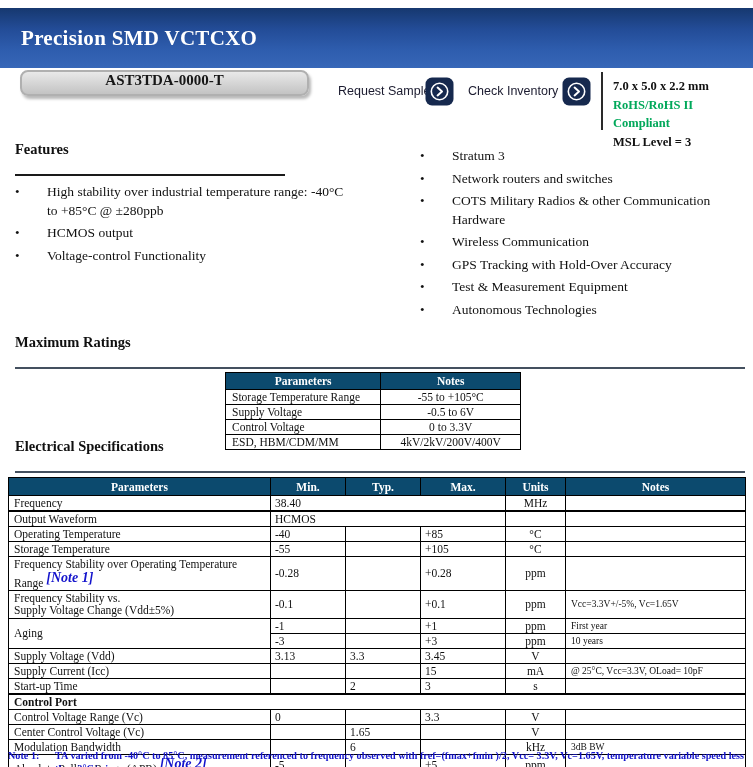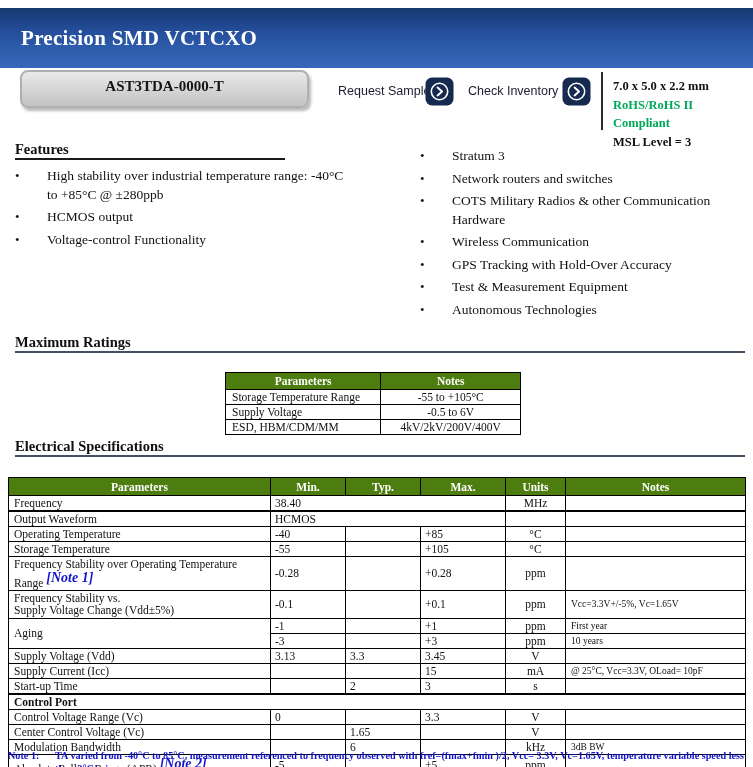--- a/index.html
+++ b/index.html
@@ -12,21 +12,21 @@
   .banner {
     position:absolute; top:8px; left:0; width:753px; height:60px;
     background:linear-gradient(180deg,#16386F 0%, #234C97 35%, #2E5DAE 70%, #3767B8 100%);
   }
   .banner-title {
     position:absolute; left:21px; top:18px;
     color:#fff; font-size:21px; font-weight:bold; letter-spacing:.3px;
   }
   
   .part-box {
-    position:absolute; left:20px; top:70px; width:289px; height:38px;
+    position:absolute; left:20px; top:70px; width:289px; height:26px;
     background:linear-gradient(180deg,#e9e9e9 0%, #d2d2d2 60%, #c3c3c3 100%);
     border:2px solid #b0b0b0; border-radius:8px;
     box-shadow:2px 3px 3px rgba(0,0,0,.28);
     display:flex; align-items:center; justify-content:center;
   }
   .part-box span { font-size:15px; font-weight:bold; color:#161616; padding-bottom:6px; }
   .action-label {
     position:absolute; font-family:"Liberation Sans", sans-serif;
     font-size:12.5px; color:#1b1b2f; top:84px; cursor:pointer;
   }
@@ -36,38 +36,38 @@
   .btn-request { left:425px; }
   .btn-check { left:562px; }
   .esd-row { position:absolute; left:470px; top:98px; display:flex; align-items:center; }
   .esd-box { width:19px; height:19px; margin-top:4px; }
   .esd-label { color:#CC0000; font-size:11px; font-weight:bold; margin:4px 6px 0 6px; }
   .pb-icon { width:27px; height:27px; }
   .vline { position:absolute; left:601px; top:72px; width:2px; height:58px; background:#2a2a2a; }
   .info-block { position:absolute; left:613px; top:77px; font-size:12.5px; font-weight:bold; line-height:18.5px; }
   .info-rohs { color:#00A85A; }
   
-  .sec-h { font-size:14.5px; font-weight:bold; color:#101010; padding-bottom:0; }
+  .sec-h { font-size:14.5px; font-weight:bold; color:#101010; padding-bottom:16px; }
   .rule-dark { border-bottom:2px solid #1a1a1a; }
   .rule-gray { border-bottom:2.5px solid #44505F; }
   
   .features { position:absolute; left:15px; top:141px; width:340px; }
   .applications { position:absolute; left:420px; top:140px; width:327px; }
   ul.blist { list-style:none; margin-top:7px; font-size:13.5px; line-height:18.5px; }
   ul.blist li { display:flex; margin-bottom:4px; }
   ul.blist .bdot { width:14px; margin-right:18px; font-size:13px; }
   ul.blist .btxt { flex:1; }
   
   .h-max { position:absolute; left:15px; top:334px; width:730px; }
   .h-elec { position:absolute; left:15px; top:438px; width:730px; }
   
   table { border-collapse:collapse; }
   th, td { border:1px solid #000; }
   th {
-    background:#4d7c0f; color:#fff; font-weight:bold; font-size:11.5px;
+    background:#0c4a6e; color:#fff; font-weight:bold; font-size:11.5px;
     padding:2px 3px; text-align:center;
   }
   td { font-size:11.5px; padding:1px 4px; }
   .t-max { position:absolute; left:225px; top:372px; width:296px; }
   .t-max td.p { text-align:left; padding-left:6px; height:15px; }
   .t-max td.n { text-align:center; }
   .t-elec { position:absolute; left:8px; top:477px; width:737px; table-layout:fixed; }
   .t-elec th { height:18px; }
   .t-elec td.p { text-align:left; padding-left:5px; }
   .t-elec td.v { }
@@ -183,20 +183,24 @@
       <th>Parameters</th>
       <th>Notes</th>
     </tr>
     <tr>
           <td class="p">Storage Temperature Range</td>
           <td class="n">-55 to +105°C</td>
         </tr>
     <tr>
           <td class="p">Supply Voltage</td>
           <td class="n">-0.5 to 6V</td>
+        </tr>
+    <tr>
+          <td class="p">Control Voltage</td>
+          <td class="n">0 to 3.3V</td>
         </tr>
     <tr>
           <td class="p">ESD, HBM/CDM/MM</td>
           <td class="n">4kV/2kV/200V/400V</td>
         </tr>
   </tbody>
     </table>
 
   <div class="sec-h rule-gray h-elec">Electrical Specifications</div>
   <table class="t-elec">

